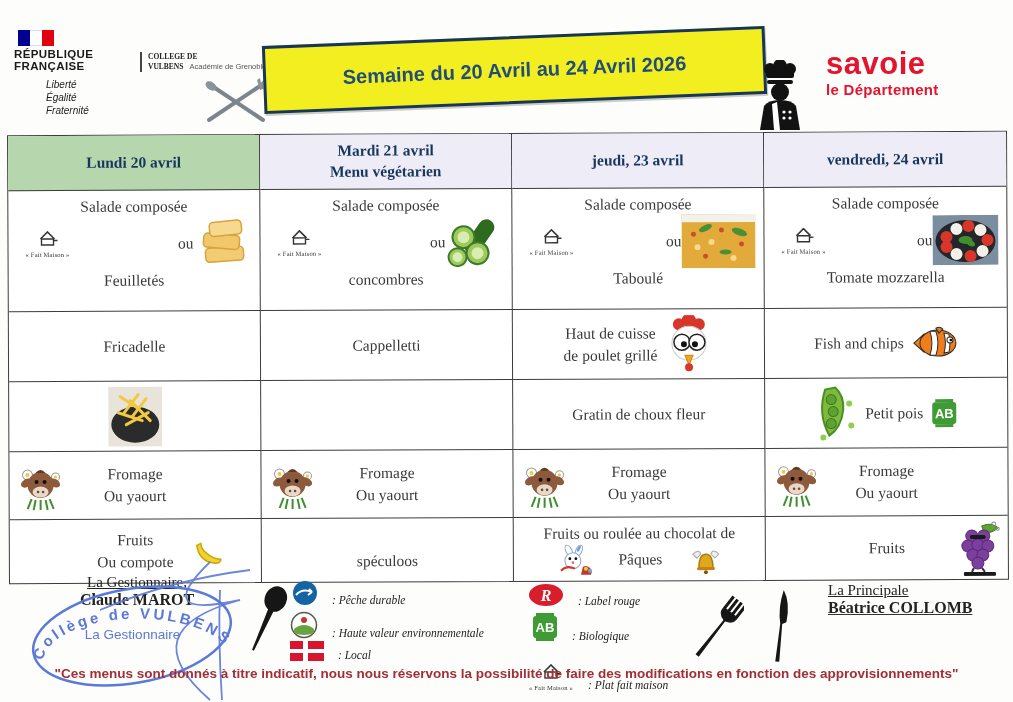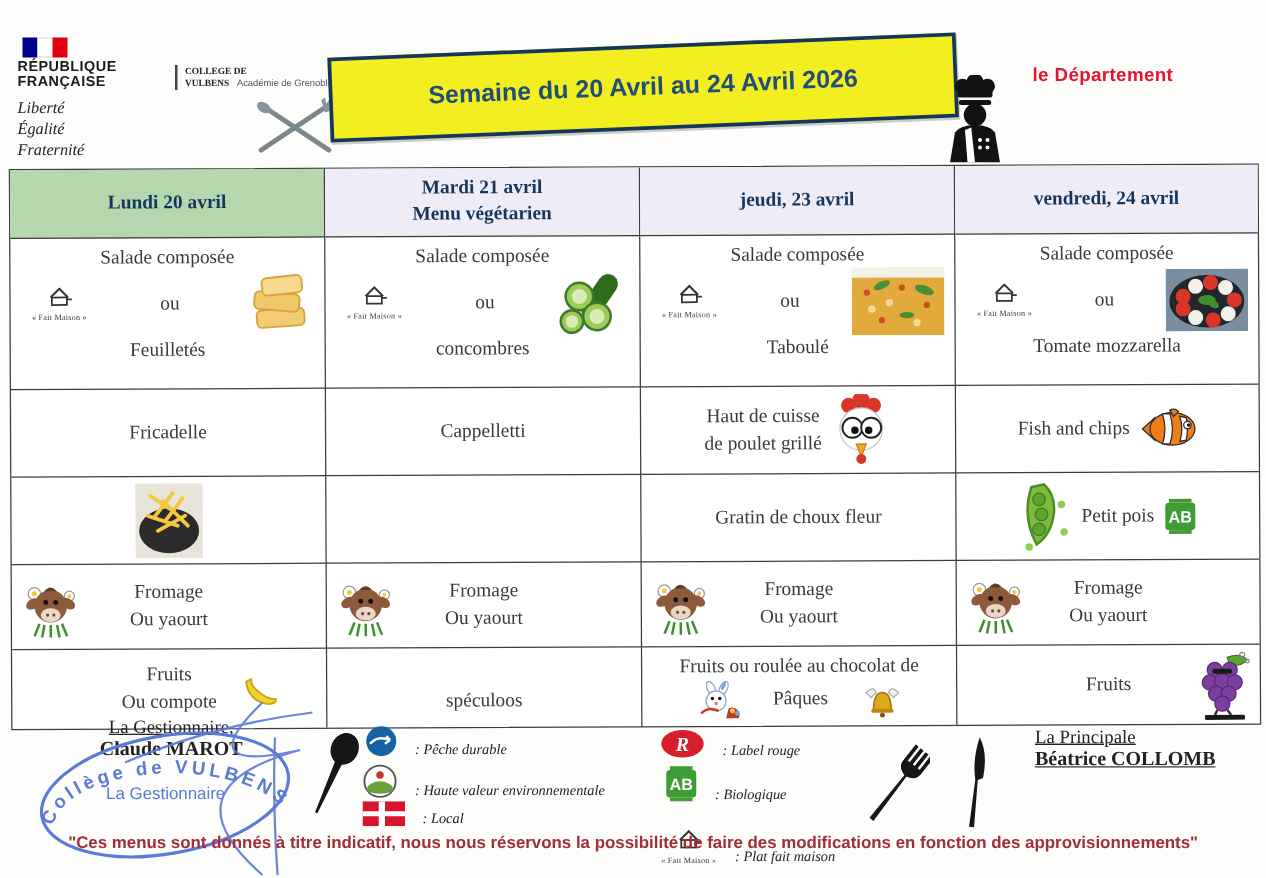--- a/index.html
+++ b/index.html
@@ -5,21 +5,21 @@
   html,body{margin:0;padding:0;}
   body{width:1013px;height:702px;position:relative;background:#fdfdfc;overflow:hidden;
        font-family:"Liberation Serif",serif;color:#333;}
   .abs{position:absolute;}
 
   
   .rf{left:14px;top:30px;width:112px;font-family:"Liberation Sans",sans-serif;}
   .rf-flag{display:flex;width:36px;height:16px;margin-left:4px;}
   .rf-flag div{flex:1;}
   .rf-name{font-weight:bold;font-size:11.5px;letter-spacing:.4px;color:#1a1a1a;line-height:1.05;margin-top:2px;}
-  .rf-motto{font-family:Liberation Serif, serif;font-style:italic;font-size:13px;color:#222;margin-top:6px;line-height:1.3;}
+  .rf-motto{font-family:Liberation Sans, sans-serif;font-style:italic;font-size:10px;color:#222;margin-top:6px;line-height:1.3;margin-left:32px;}
 
   .college{left:140px;top:52px;border-left:2px solid #444;padding-left:6px;
            font-family:"Liberation Sans",sans-serif;font-size:7.5px;color:#333;line-height:1.35;}
   .college b{font-size:7.5px;color:#222;font-family:Liberation Serif, serif;}
 
   .banner{left:263px;top:36px;width:497px;height:62px;background:#f2ee20;border:3px solid #17365d;
           transform:rotate(-2.3deg);display:flex;align-items:center;justify-content:center;
           box-shadow:1px 2px 0 rgba(60,60,60,.25);}
   .banner span{font-family:"Liberation Sans",sans-serif;font-weight:bold;font-size:20px;color:#1f4e79;}
 
@@ -36,21 +36,21 @@
         font-size:15.5px;color:#3a3a3a;overflow:hidden;}
   .cell:nth-child(4n){border-right:none;}
   .cell:nth-child(n+21){border-bottom:none;}
   .hd{display:flex;flex-direction:column;align-items:center;justify-content:center;
       font-weight:bold;color:#17365d;font-size:15.5px;line-height:1.35;}
   .hd-green{background:#b6d7ae;}
   .hd-lav{background:#eeecf7;}
 
   .st{padding-top:7px;text-align:center;}
   .st .mid{display:flex;align-items:center;justify-content:space-between;padding:0 8px;height:56px;}
-  .st .ou{flex:1;text-align:center;}
+  .st .ou{flex:1;text-align:right;}
   .center-c{display:flex;align-items:center;justify-content:center;gap:8px;text-align:center;line-height:1.4;}
   .fm{width:62px;text-align:center;flex:0 0 auto;}
   .fm .fm-label{font-size:6.5px;color:#333;letter-spacing:.2px;margin-top:-1px;}
   .imgslot{flex:0 0 auto;}
 
   .dairy-txt{position:absolute;left:0;right:0;top:50%;transform:translateY(-50%);text-align:center;line-height:1.45;}
   .cow-pos{position:absolute;left:8px;top:50%;transform:translateY(-50%);}
 
   
   .gest{left:62px;top:574px;width:150px;text-align:center;}
@@ -125,20 +125,21 @@
   <g fill="#fff">
     <path d="M27 42 L30 70 L24 70 L22 44 Z"></path>
     <circle cx="34" cy="52" r="1.6"></circle>
       <circle cx="40" cy="52" r="1.6"></circle>
     <circle cx="34" cy="58" r="1.6"></circle>
       <circle cx="40" cy="58" r="1.6"></circle>
   </g>
 </svg>
 
 <div class="abs hs">
+  <div class="w">savoie</div>
   <div class="dep">le Département</div>
 </div>
 
 <div class="abs menu-table">
 
   <div class="cell hd hd-green">
       <span>Lundi 20 avril</span>
     </div>
   <div class="cell hd hd-lav">
       <span>Mardi 21 avril</span>

